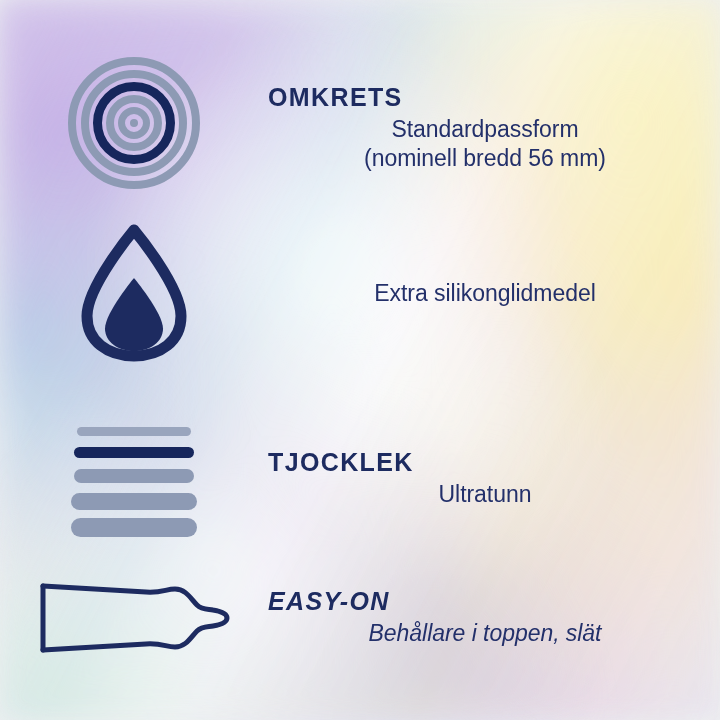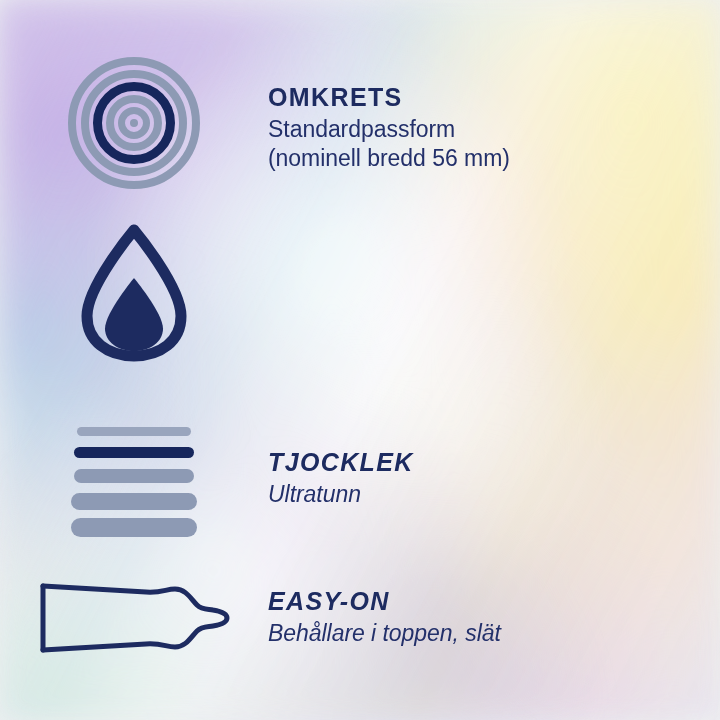--- a/index.html
+++ b/index.html
@@ -102,31 +102,32 @@
     white-space: nowrap;
   }
   .feature-desc {
     color: #23306a;
     font-size: 23px;
     font-weight: 400;
     letter-spacing: -0.002em;
     line-height: 1.25;
     margin: 0;
     white-space: pre-line;
+    text-align: center;
   }
 
   
   #row-omkrets   { top: 56px;  height: 134px; }
   #row-glidmedel { top: 222px; height: 142px; }
   #row-tjocklek  { top: 418px; height: 122px; }
   #row-easyon    { top: 570px; height: 96px;  }
 
   #row-omkrets   .text-cell { padding-top: 10px; }
   #row-glidmedel .text-cell { padding-top: 0; }
-  #row-tjocklek  .text-cell { padding-top: 0; font-style: italic; }
+  #row-tjocklek  .text-cell { padding-top: 0; }
   #row-easyon    .text-cell { padding-top: 0; font-style: italic; }
 
   svg { display: block; }
 </style>
 </head>
 <body>
 
 <div id="infographic">
 
   <div class="bg-layer bg-base"></div>
@@ -164,20 +165,21 @@
                    C28.1 133 7 118.5 7 93
                    C7 63 54 7 54 7 Z" fill="none" stroke="#1d2b60" stroke-width="11" stroke-linejoin="round"></path>
           <path d="M54 55
                    C54 55 83 90 83 105.5
                    C83 119 70 128 54 128
                    C38 128 25 119 25 105.5
                    C25 90 54 55 54 55 Z" fill="#1d2b60" stroke="none"></path>
         </svg>
       </div>
       <div class="text-cell">
+        <div class="feature-desc">Extra silikonglidmedel</div>
       </div>
     </div>
 
     <div class="row" id="row-tjocklek">
       <div class="icon-cell">
         <svg width="126" height="116" viewBox="0 0 126 116">
           <rect x="6" y="6" width="114" height="9" rx="4.5" fill="#99a5bd"></rect>
           <rect x="3" y="26" width="120" height="11" rx="5.5" fill="#16265c"></rect>
           <rect x="3" y="48" width="120" height="14" rx="7" fill="#8d9ab4"></rect>
           <rect x="0" y="72" width="126" height="17" rx="8.5" fill="#8d9ab4"></rect>

